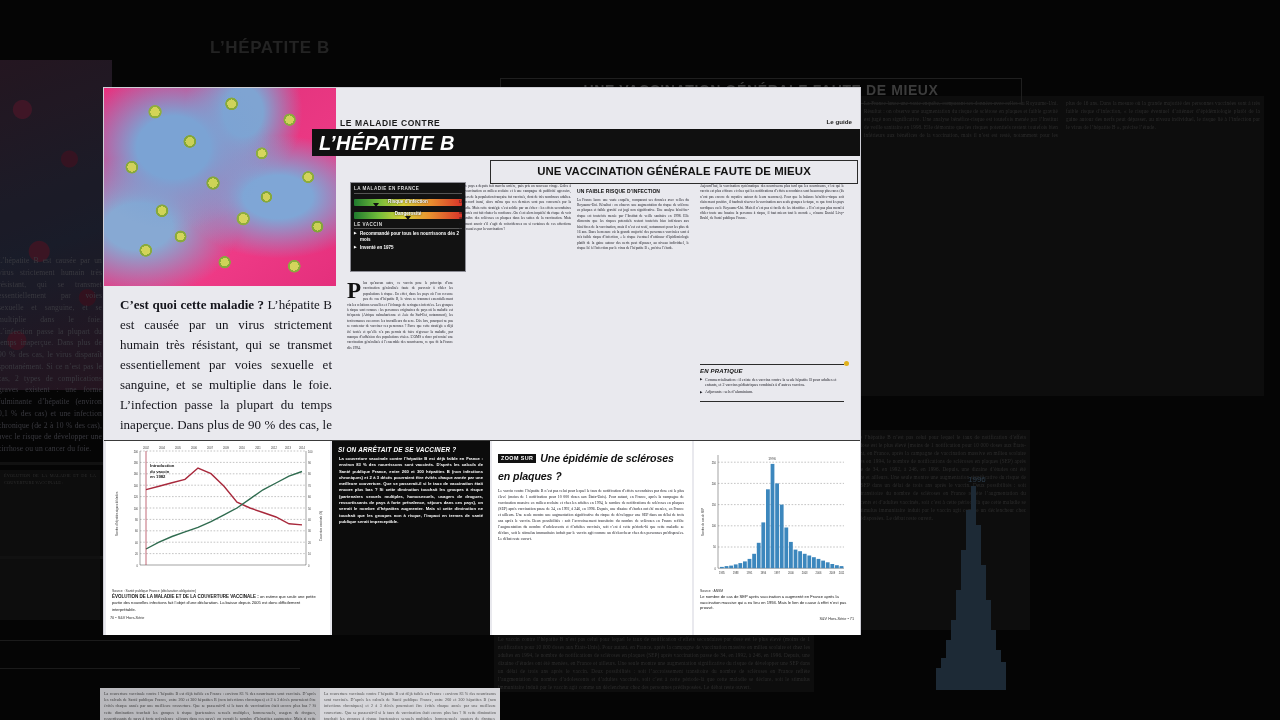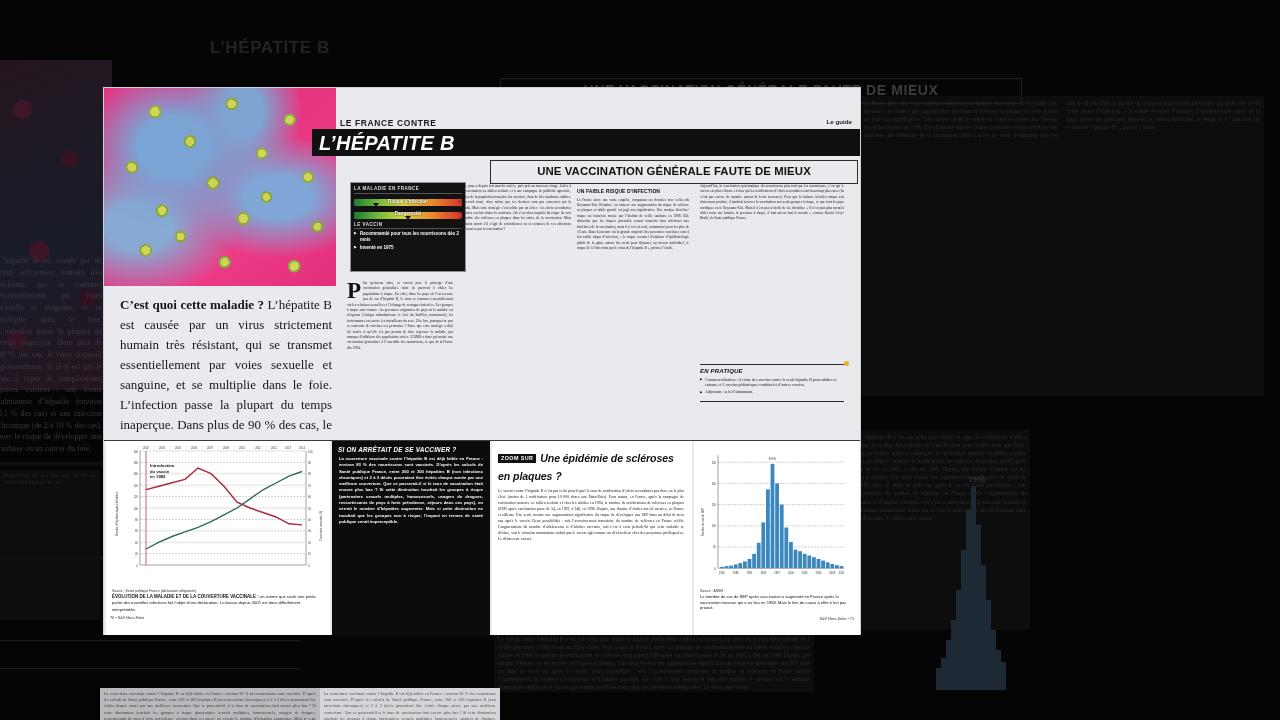--- a/index.html
+++ b/index.html
@@ -208,21 +208,21 @@
 
   <div class="gbar" style="left:0;top:462px;width:404px;height:3px;"></div>
   <div class="gbar" style="left:0;top:556px;width:280px;height:3px;"></div>
   <div class="gline" style="left:0;top:640px;width:300px;"></div>
   <div class="gline" style="left:0;top:668px;width:300px;"></div>
 
   <div id="spread">
 
     <div class="photo"></div>
 
-    <div class="kicker">LE FRANCE CONTRE</div>
+    <div class="kicker">LE MALADIE CONTRE</div>
     <div class="guide">Le guide</div>
 
     <div class="titlebar">
       <span>L’HÉPATITE B</span>
     </div>
 
     <div class="subbar">
       <span>UNE VACCINATION GÉNÉRALE FAUTE DE MIEUX</span>
     </div>
 

